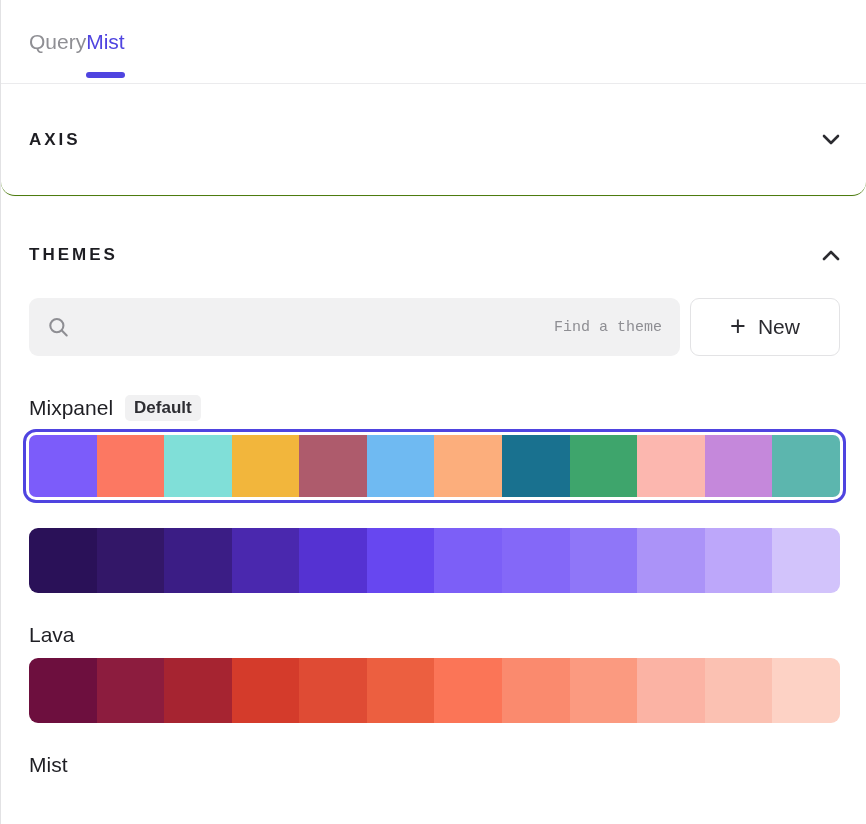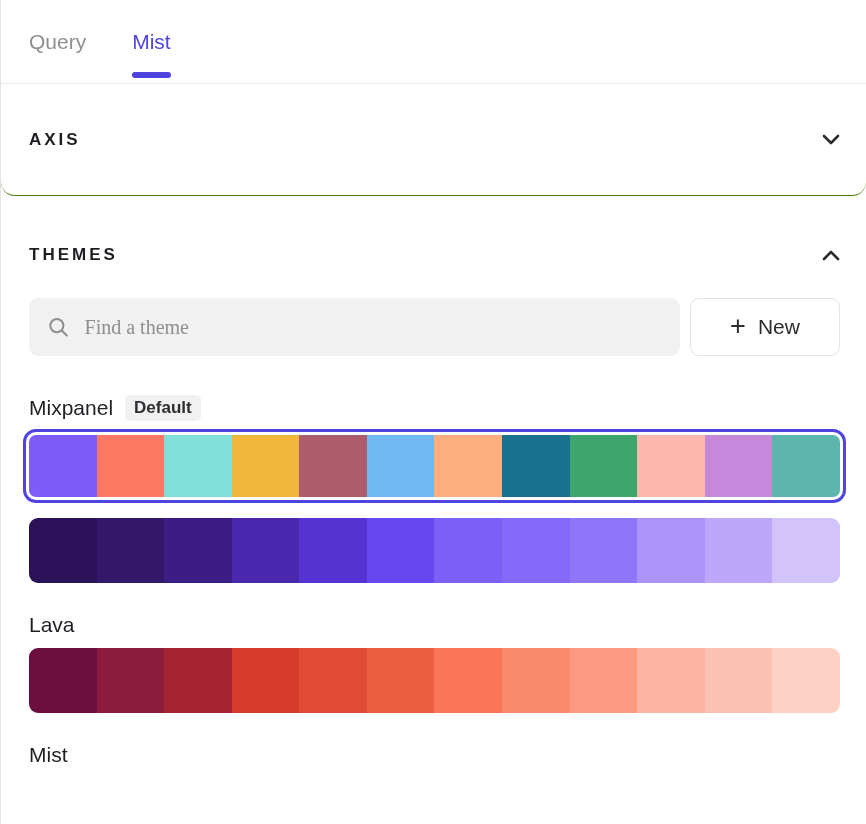--- a/index.html
+++ b/index.html
@@ -11,21 +11,20 @@
     overflow: hidden;
     border-left: 1px solid #e2e2e4;
     position: relative;
   }
 
   
   .tabbar {
     height: 84px;
     display: flex;
     align-items: center;
-    gap: 46px;
     padding-left: 28px;
     border-bottom: 1px solid #ebebed;
   }
   .tab {
     font-size: 21px;
     font-weight: 500;
     color: #8f8f94;
     cursor: pointer;
     position: relative;
     height: 100%;
@@ -82,24 +81,25 @@
     border-radius: 9px;
     display: flex;
     align-items: center;
     padding: 0 18px;
     gap: 15px;
   }
   .search-box input {
     border: none;
     outline: none;
     background: transparent;
-    font-family: Liberation Serif, serif;
-    font-size: 20px;
+    font-family: Liberation Mono, monospace;
+    font-size: 15px;
     color: #3a3a3f;
     width: 100%;
+    text-align: right;
   }
   .search-box input::placeholder { color: #8e8e93; }
   .new-btn {
     width: 150px;
     height: 58px;
     background: #ffffff;
     border: 1px solid #e3e3e5;
     border-radius: 9px;
     display: flex;
     align-items: center;
@@ -138,21 +138,21 @@
   }
   .swatch { flex: 1; }
   .selected-ring {
     border: 3px solid var(--accent);
     border-radius: 13px;
     padding: 3px;
     margin: 0 -6px;
     background: #ffffff;
   }
   .selected-ring .swatch-row { height: 62px; border-radius: 7px; }
-  .theme-item.selected { margin-bottom: 15px; }
+  .theme-item.selected { margin-bottom: 25px; }
   .theme-item.selected .theme-name-row { margin-bottom: 8px; }
 </style>
 </head>
 <body style="--accent: #4F44E0;">
 
 <div class="tabbar">
   <div class="tab">Query</div>
   <div class="tab active">Mist</div>
 </div>
 

